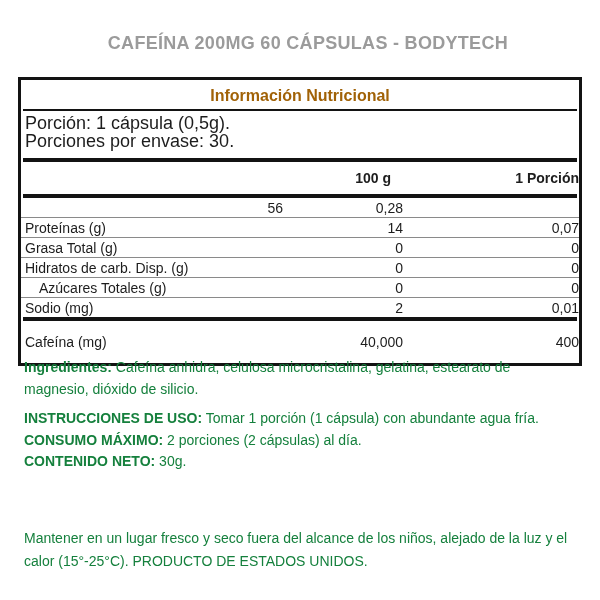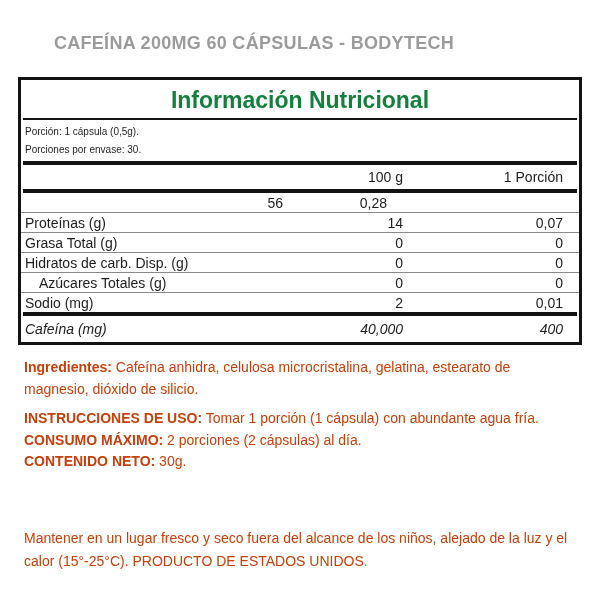--- a/index.html
+++ b/index.html
@@ -10,90 +10,90 @@
     font-family: "Liberation Sans", sans-serif;
     color: #1d1d1d;
     overflow: hidden;
   }
 
   .page-title {
     position: absolute;
     top: 33px;
     left: 0;
     width: 508px;
-    text-align: center;
+    text-align: right;
     font-size: 18px;
     font-weight: bold;
     color: #9b9b9b;
     letter-spacing: 0.3px;
   }
 
   .panel {
     position: absolute;
     left: 18px;
     top: 77px;
     width: 558px;
     border: 3px solid #131313;
     background: #ffffff;
     box-sizing: content-box;
   }
 
   .panel-title {
     text-align: center;
-    font-size: 23px;
+    font-size: 16px;
     font-weight: bold;
     padding: 7px 0 4px 0;
-    color: #15803d;
+    color: #a16207;
   }
 
   .title-divider {
     height: 0;
     border-top: 2px solid #131313;
     margin: 0 2px;
   }
 
   .serving-block {
-    padding: 3px 4px 2px 4px;
-    font-size: 10px;
+    padding: 3px 4px 8px 4px;
+    font-size: 18px;
     line-height: 18px;
   }
 
   .thick-divider {
     height: 4px;
     background: #131313;
     margin: 0 2px;
   }
 
   .trow {
     display: grid;
     grid-template-columns: 1fr 120px 176px;
     align-items: center;
     font-size: 14px;
   }
   .trow .c1 { padding-left: 4px; white-space: nowrap; }
   .trow .c1.indent { padding-left: 18px; }
   .trow .c2 { text-align: right; }
-  .trow .c3 { text-align: right; padding-right: 16px; }
+  .trow .c3 { text-align: right; padding-right: 0; }
 
-  .header-row { height: 24px; font-weight: normal; }
+  .header-row { height: 32px; font-weight: bold; gap: 12px; }
 
   .data-row {
     height: 19px;
     border-bottom: 1.5px solid #8a8a8a;
   }
   .data-row.no-sep { border-bottom: none; }
 
-  .caffeine-row { height: 26px; font-style: italic; }
+  .caffeine-row { height: 42px; }
 
   .text-section {
     position: absolute;
     left: 24px;
     width: 554px;
     font-size: 14px;
-    color: #c2410c;
+    color: #15803d;
   }
   .bold { font-weight: bold; }
 
   #ingredients { top: 356px; line-height: 22px; }
   #instructions { top: 408px; line-height: 21.5px; }
   #storage { top: 503px; line-height: 23px; margin-top: 24px; }
 </style>
 </head>
 <body>
 

